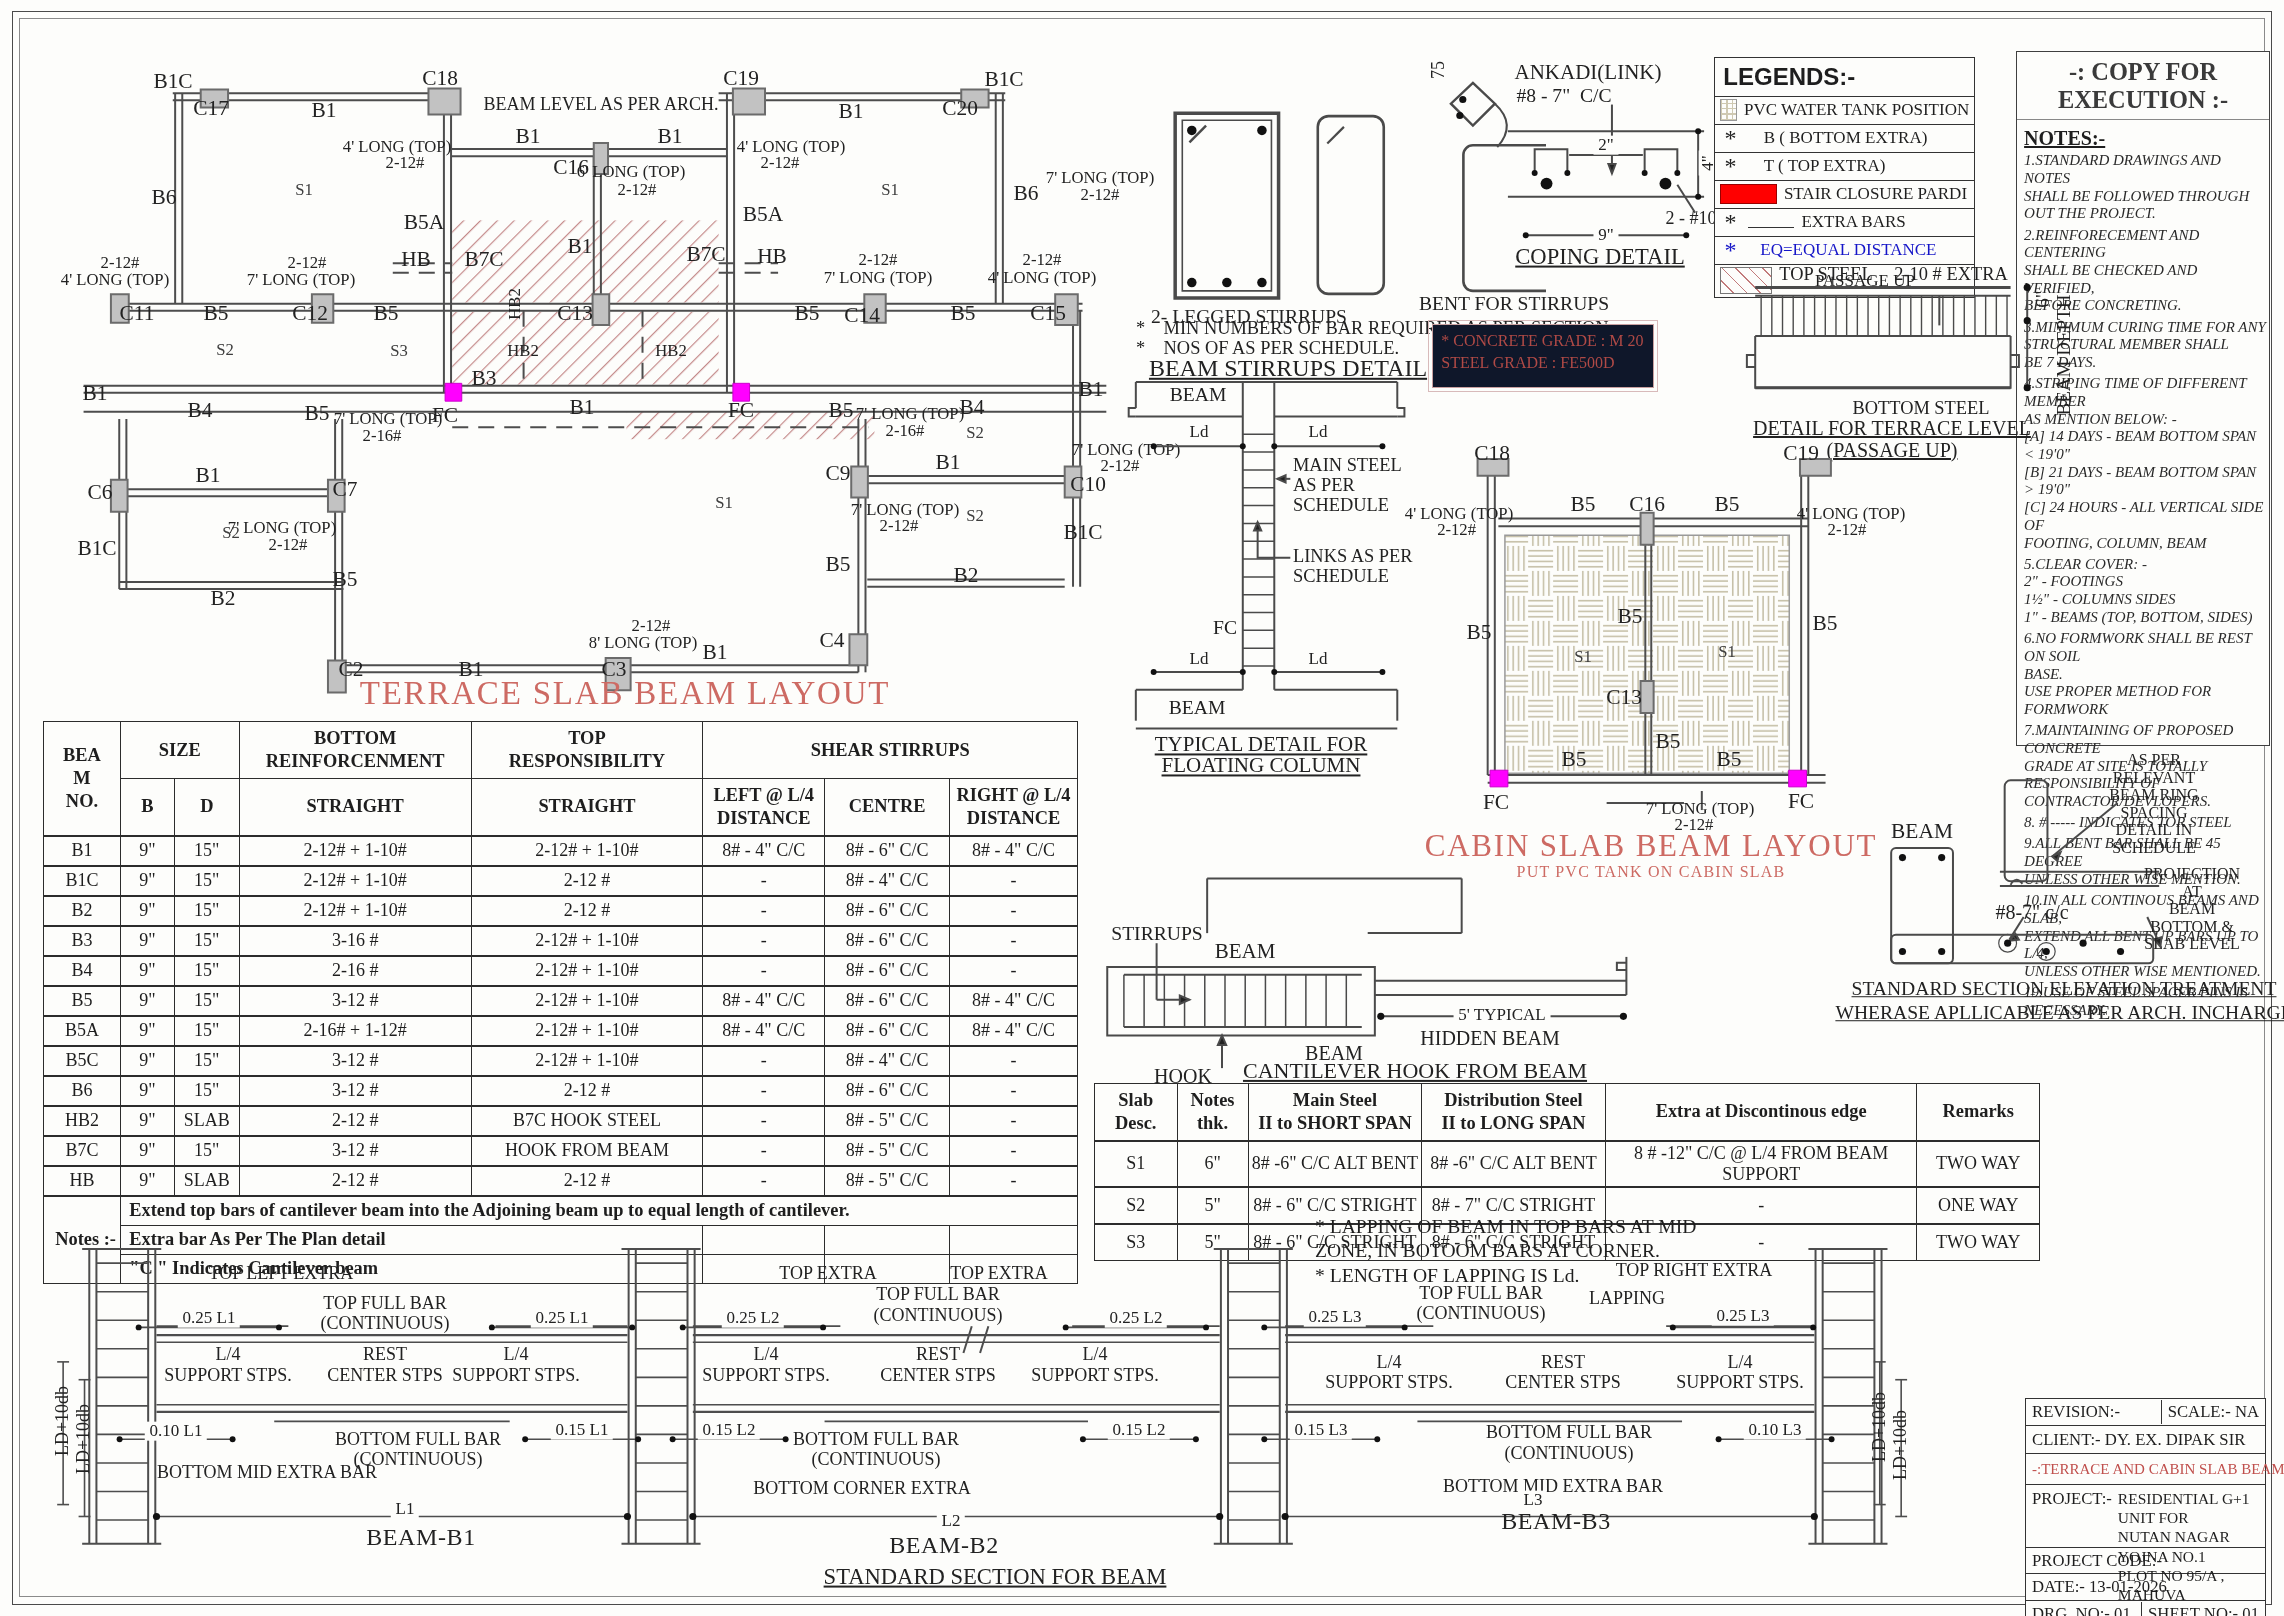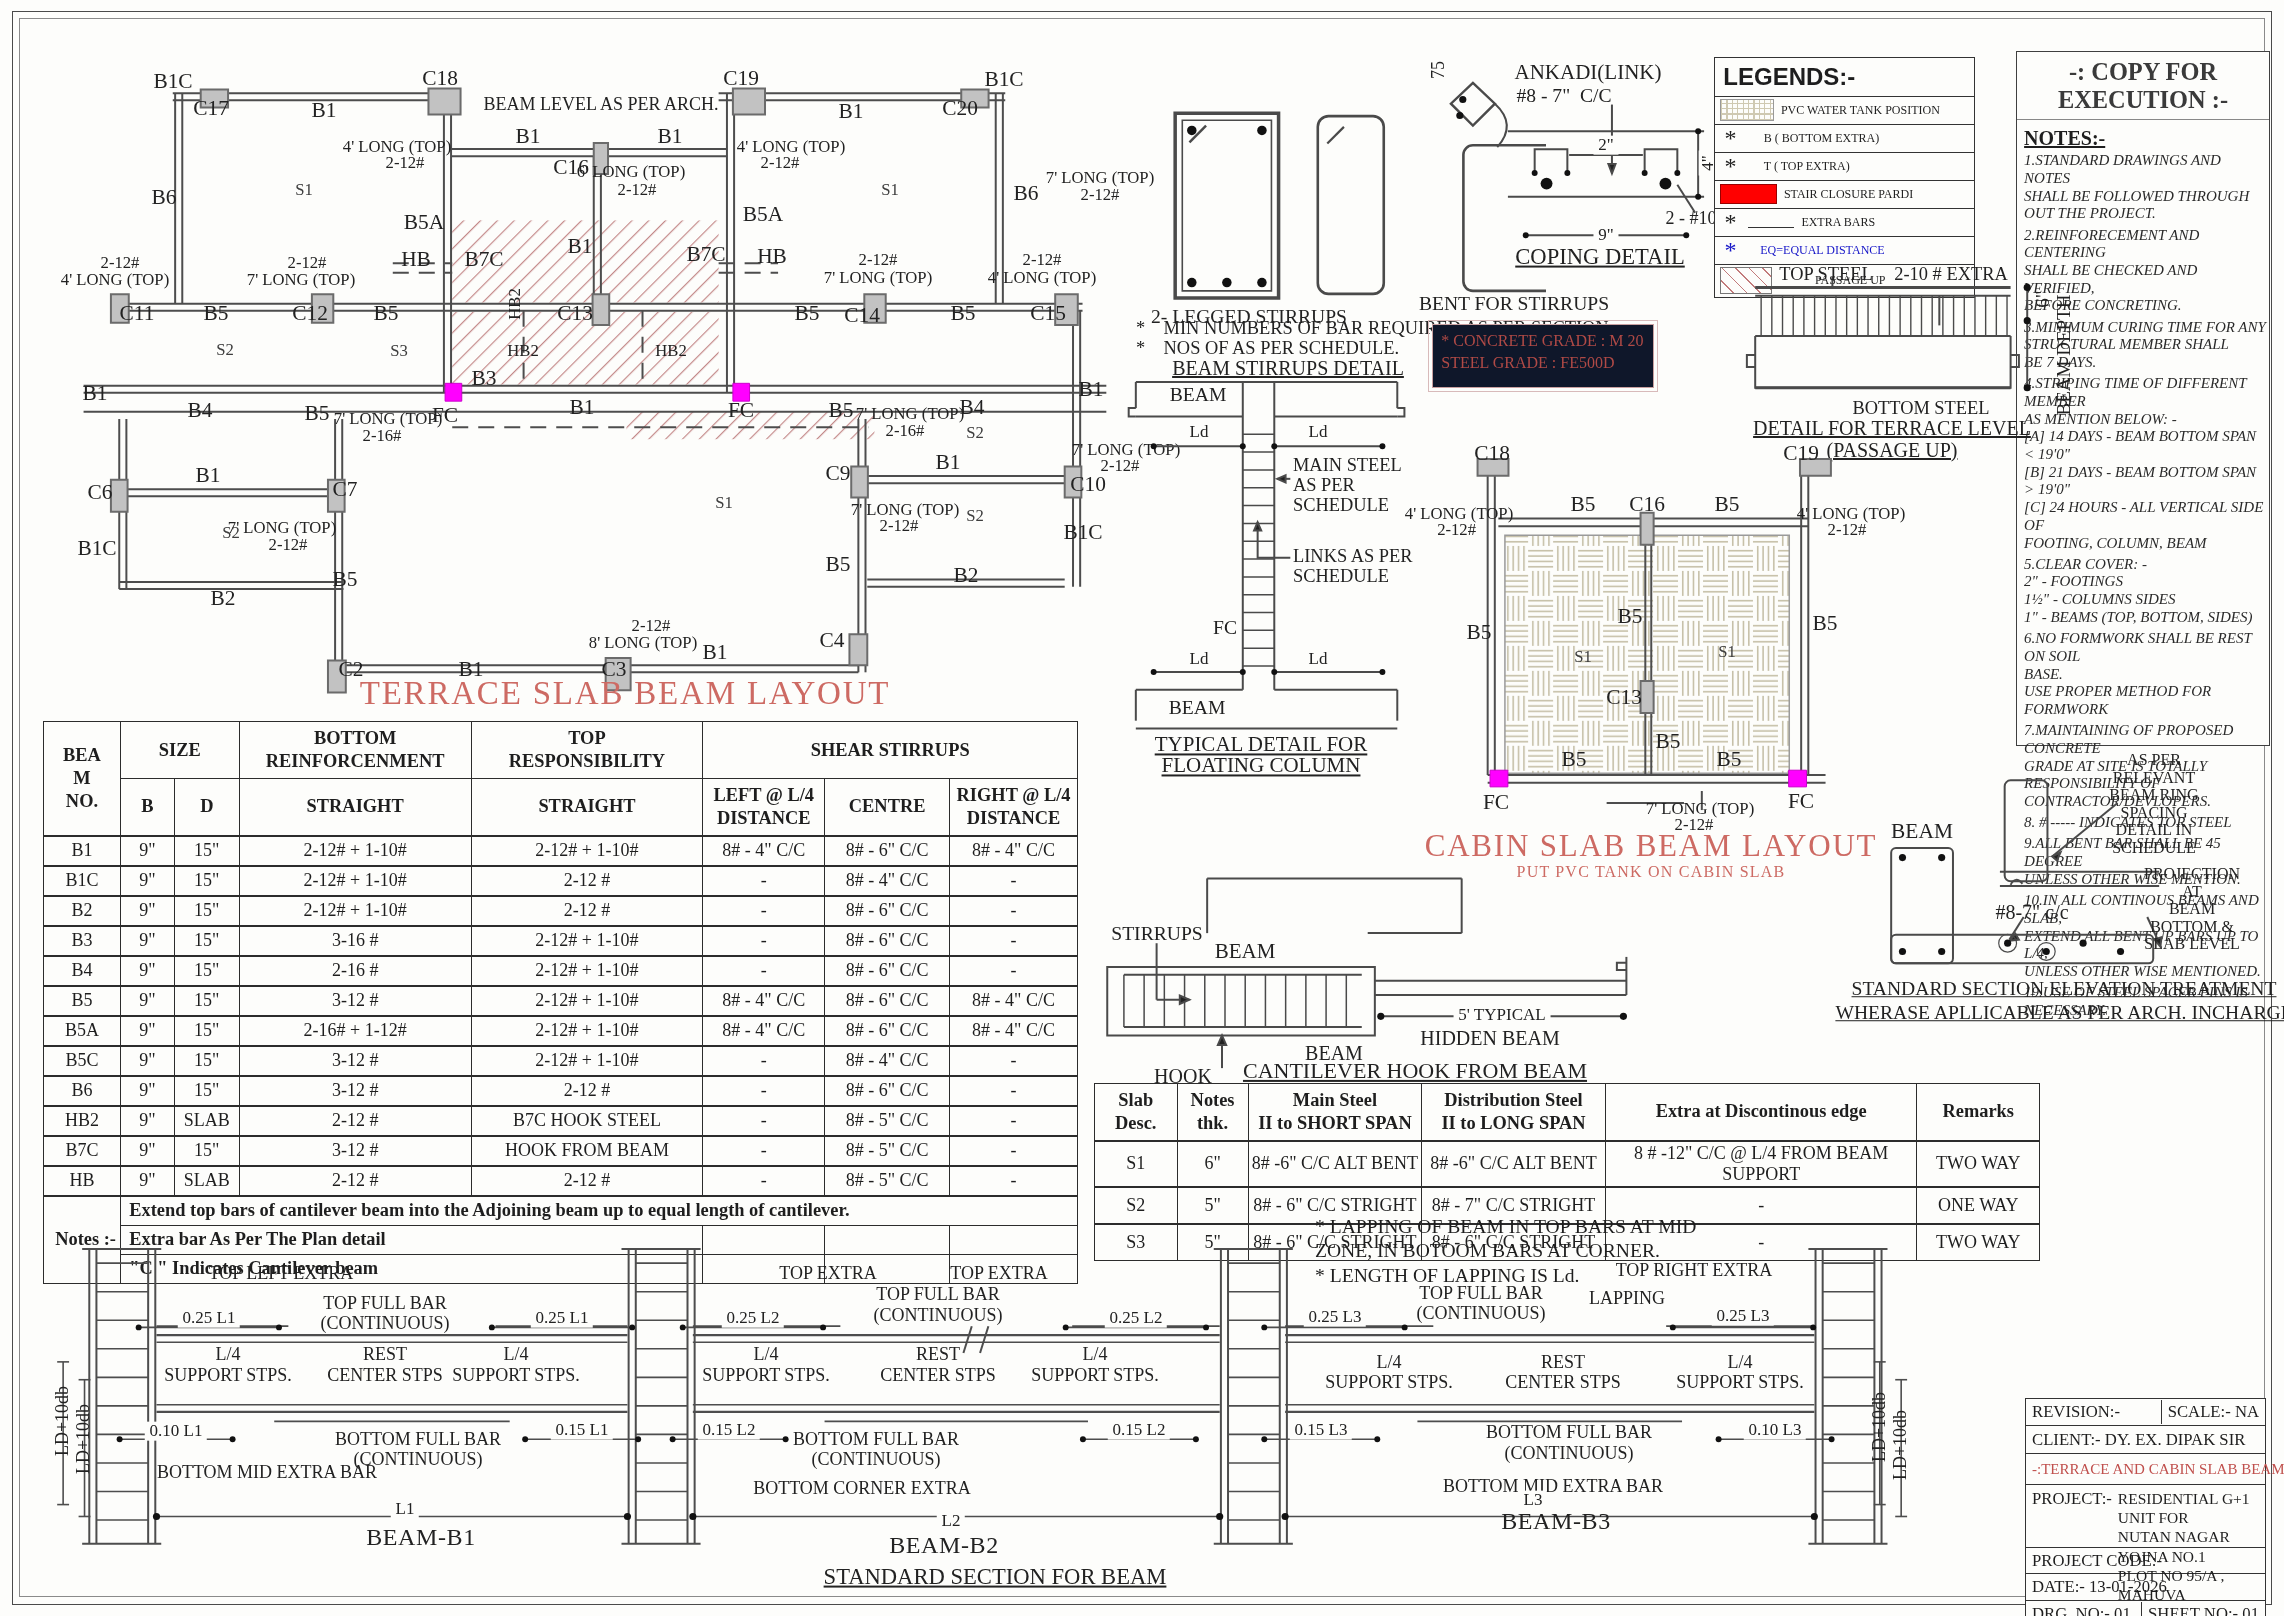--- a/index.html
+++ b/index.html
@@ -31,21 +31,21 @@
   .sched td{font-size:18px;height:26px;}
   .sched tr.thick td{border-top-width:2.4px;}
   .sched .notes-cell{text-align:left;font-weight:bold;font-size:18.4px;padding-left:8.3px;}
 
   
   .legends{position:absolute;left:1714px;top:57px;width:259px;border:1.2px solid #333;background:#fdfdfb;}
   .legends .hdr{font-family:"Liberation Sans","DejaVu Sans",sans-serif;font-weight:bold;
       font-size:24px;padding:4.8px 8.3px;border-bottom:1.2px solid #333;}
   .lg-row{display:flex;align-items:center;height:27px;border-bottom:1.2px solid #333;padding:0 4.8px;gap:7.1px;}
   .lg-row:last-child{border-bottom:none;}
-  .lg-txt{font-size:12px;white-space:nowrap;}
+  .lg-txt{font-size:17px;white-space:nowrap;}
   .star{font-size:24px;line-height:12px;width:21.4px;text-align:center;}
   .sw-tank{width:52px;height:20px;border:0.6px solid #999;
       background:repeating-linear-gradient(0deg,#cfc9b2 0 1.2px,transparent 1.2px 5.4px),
                  repeating-linear-gradient(90deg,#cfc9b2 0 1.2px,transparent 1.2px 5.4px);}
   .sw-red{width:55px;height:18px;background:#f00;border:0.6px solid #900;}
   .sw-line{width:46px;border-bottom:1.8px solid #333;height:0;margin-top:10.7px;}
   .sw-hatch{width:50px;height:25px;border:0.6px solid #777;
       background:repeating-linear-gradient(45deg,transparent 0 8.3px,#c27b7b 8.3px 9.5px);}
   .blue{color:#1515c8;}
 
@@ -294,21 +294,21 @@
           <circle cx="222" cy="376" r="8"></circle>
         <circle cx="560" cy="68" r="6"></circle>
           <circle cx="555" cy="95" r="6"></circle>
       </g>
     </svg>
     <span class="lbl k-l vert" style="left:309px;top:10.7px;">75</span>
     <span class="lbl" style="left:119px;top:258px;font-size:19.6px;">2- LEGGED STIRRUPS</span>
     <span class="lbl" style="left:384px;top:245px;font-size:19.6px;">BENT FOR STIRRUPS</span>
     <span class="lbl la" style="left:6px;top:269px;font-size:18.4px;">*    MIN NUMBERS OF BAR REQUIRED AS PER SECTION.</span>
     <span class="lbl la" style="left:6px;top:289px;font-size:18.4px;">*    NOS OF AS PER SCHEDULE.</span>
-    <span class="lbl uline" style="left:158px;top:309px;font-size:20px;">BEAM STIRRUPS DETAIL</span>
+    <span class="lbl uline" style="left:158px;top:309px;font-size:24px;">BEAM STIRRUPS DETAIL</span>
   </div>
 
   <div class="abs" style="left:1499px;top:57px;width:214px;height:214px;">
     <svg width="214" height="214" viewBox="0 0 360 360">
       <g fill="none" stroke="#4a4a4a" stroke-width="2">
         <line x1="190" y1="80" x2="190" y2="196"></line>
         <polygon points="190,196 184,180 196,180" fill="#222"></polygon>
         <line x1="15" y1="125" x2="345" y2="125"></line>
         <line x1="15" y1="235" x2="345" y2="235"></line>
         <path d="M60,195 v-40 h55 v40"></path>

